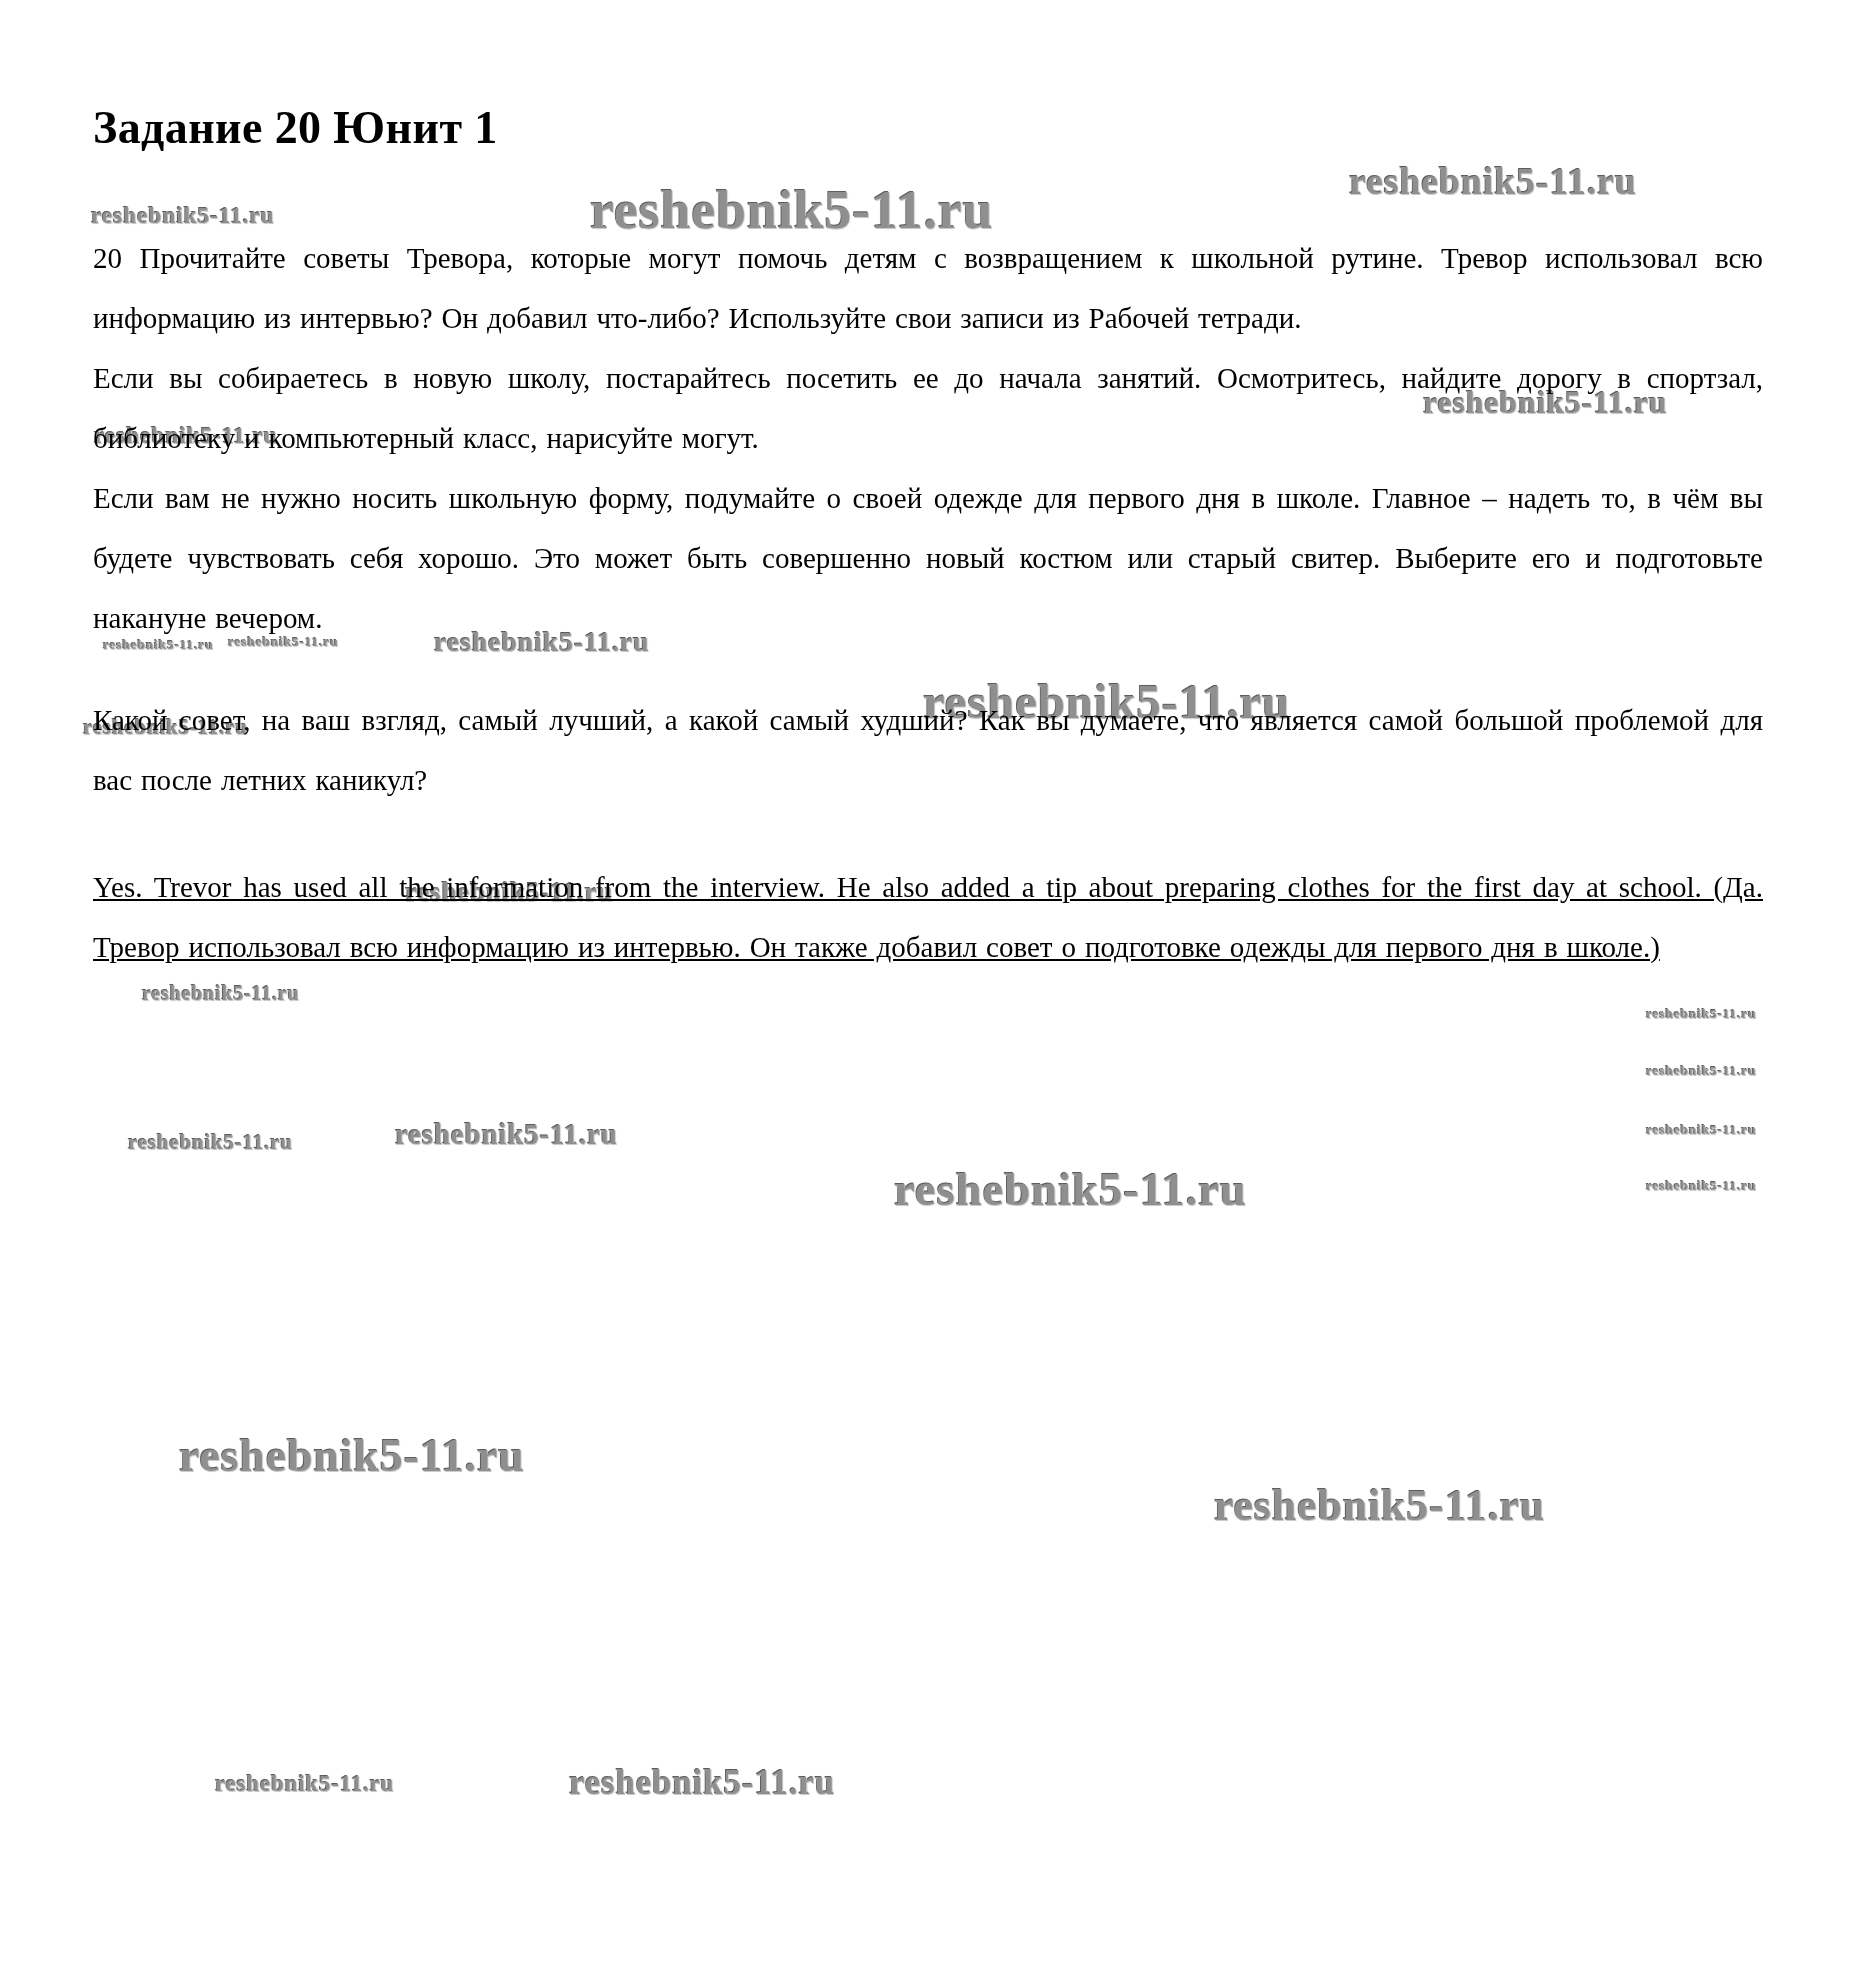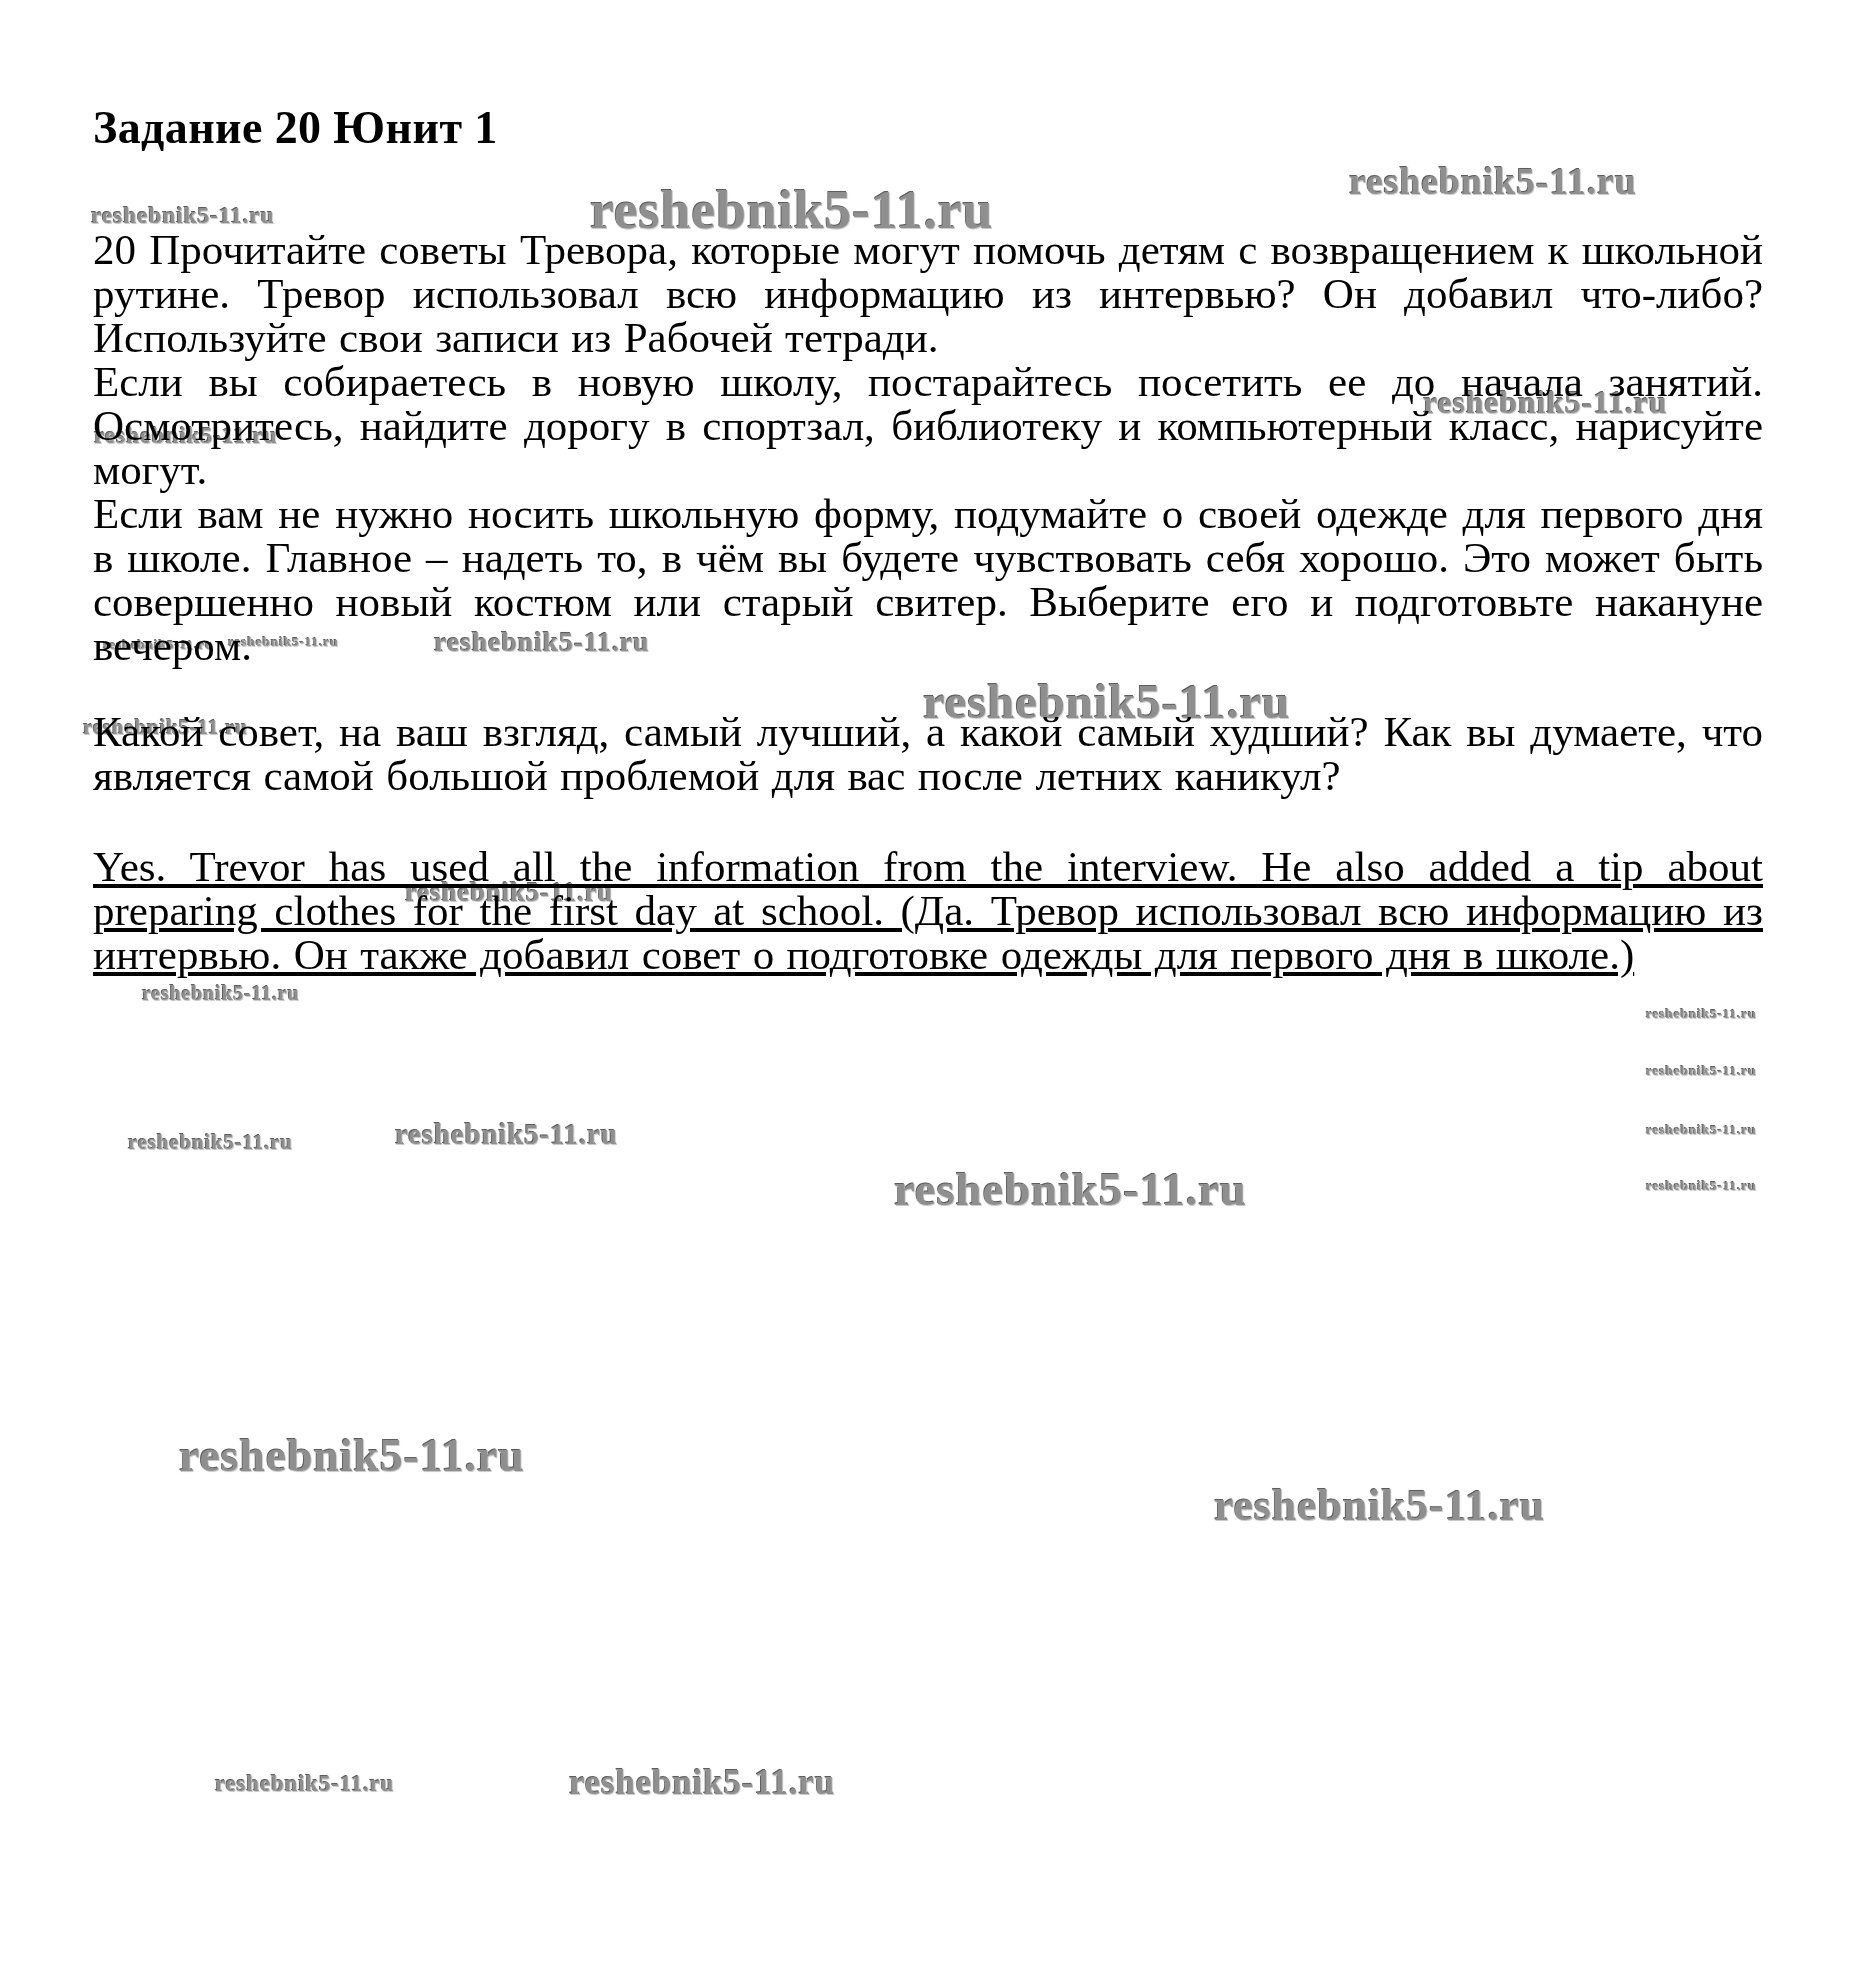--- a/index.html
+++ b/index.html
@@ -25,22 +25,22 @@
   }
   .doc-title {
     margin: 103px 0 0 0;
     font-size: 46px;
     line-height: 1.1;
     font-weight: 700;
     letter-spacing: 0.4px;
   }
   .para {
     margin: 0;
-    font-size: 43px;
-    line-height: 44px;
+    font-size: 29px;
+    line-height: 60px;
     text-align: justify;
     word-spacing: 1.7px;
   }
   .intro {
     margin-top: 74px;
   }
   .tips-heading {
     font-size: 43px;
     line-height: 61px;
     text-align: center;

